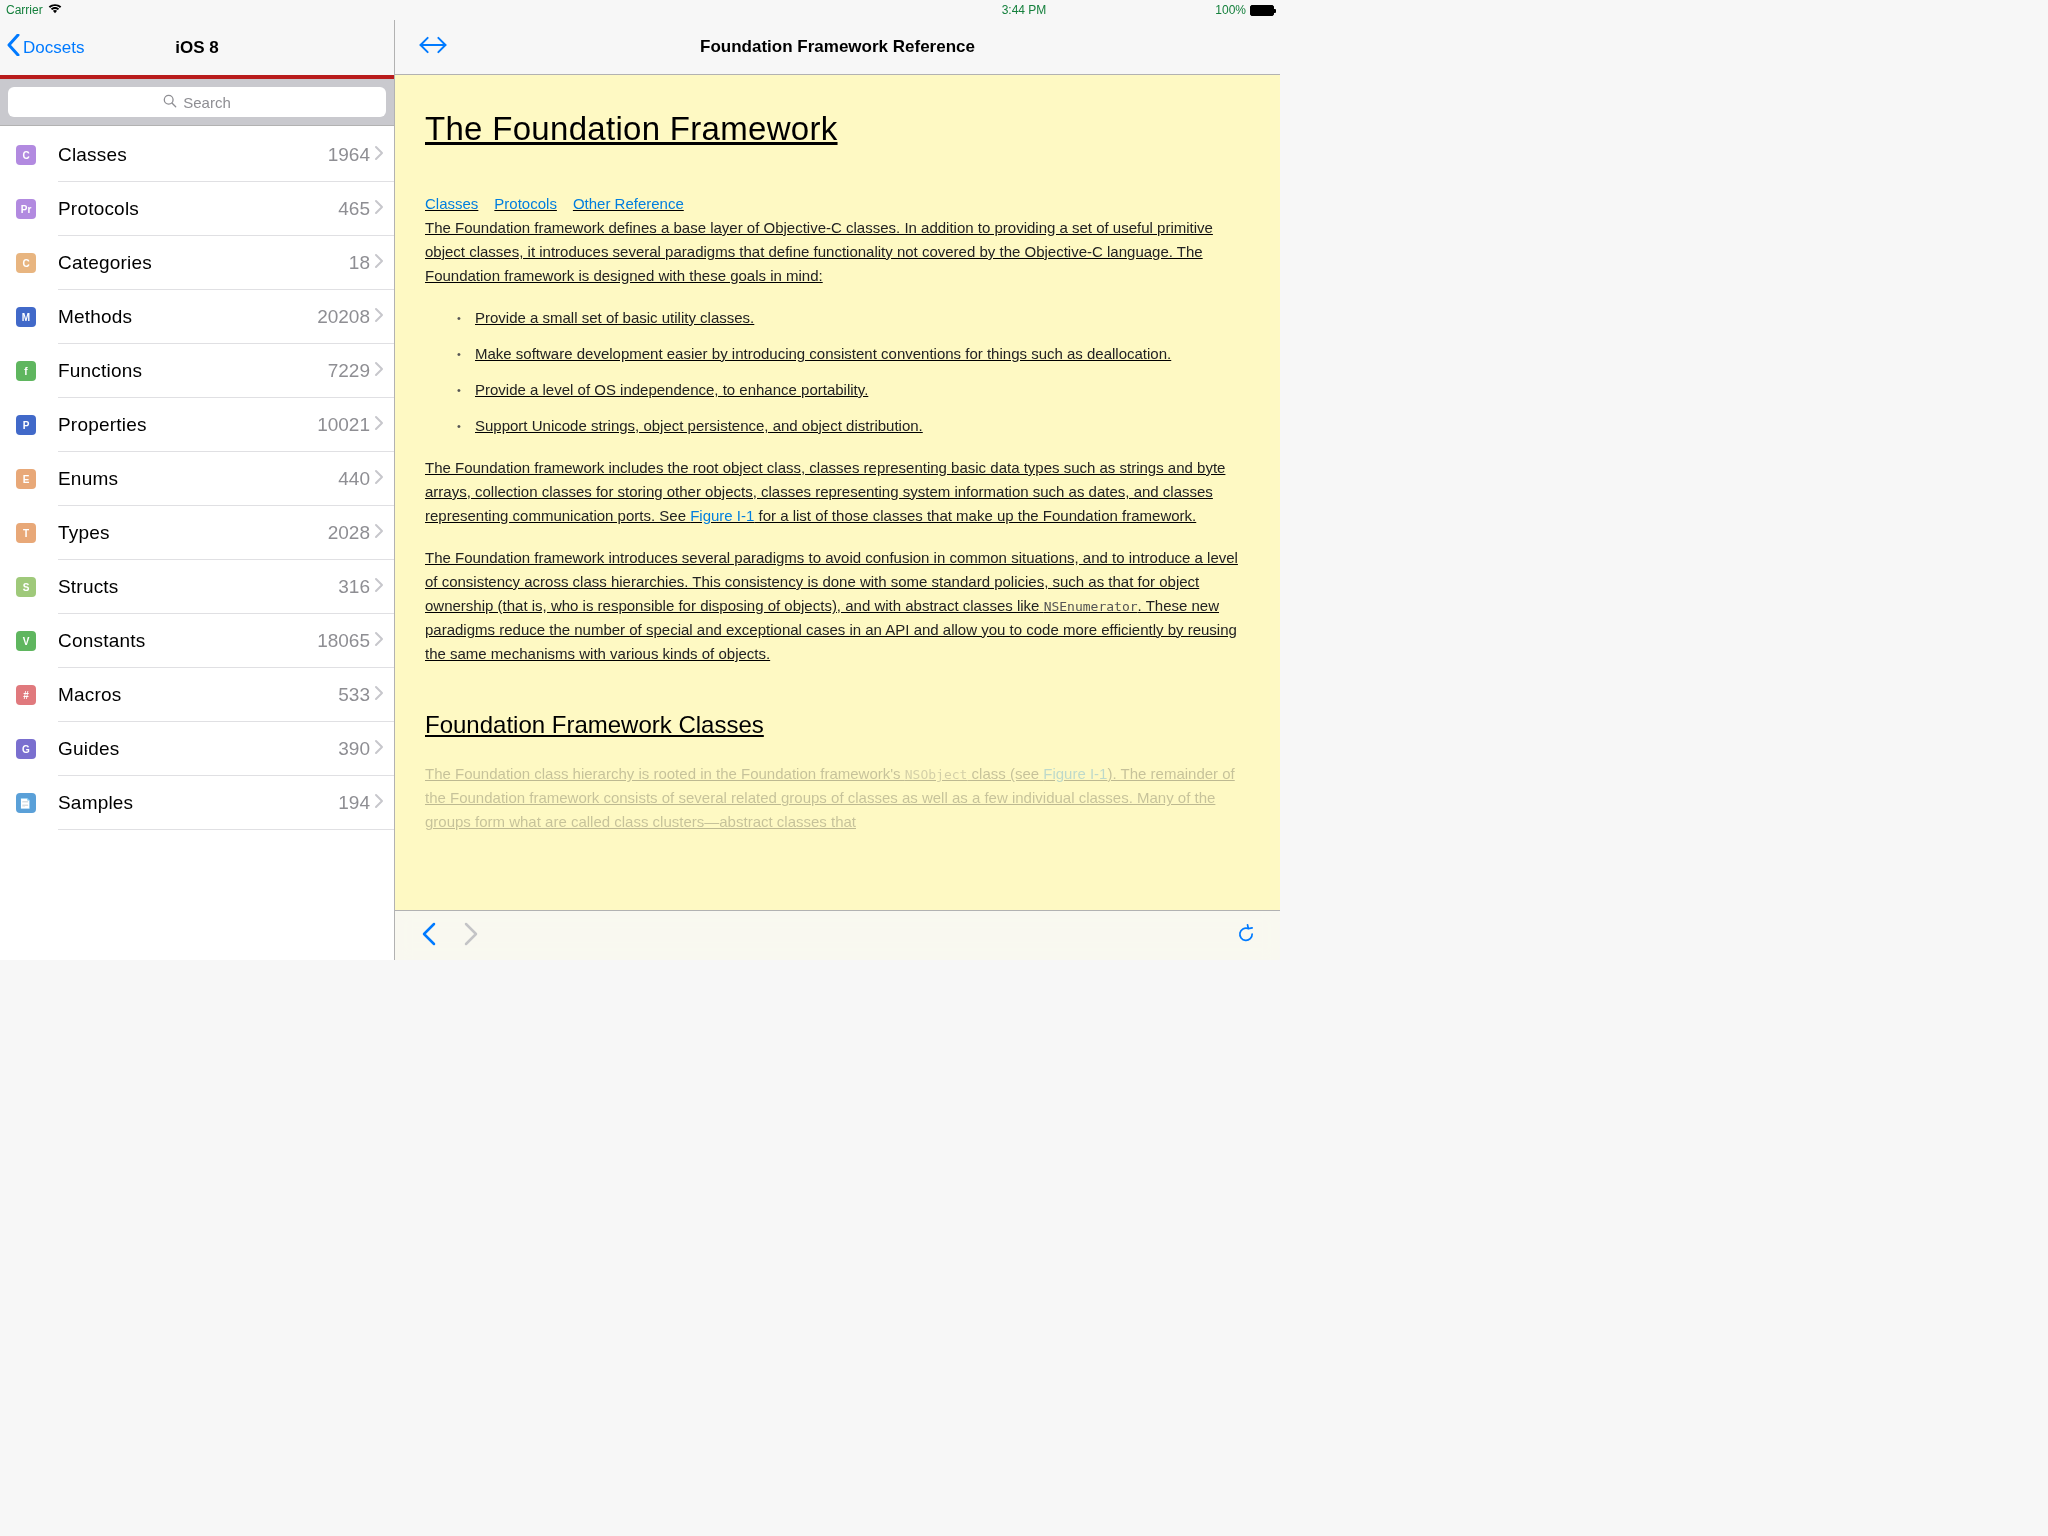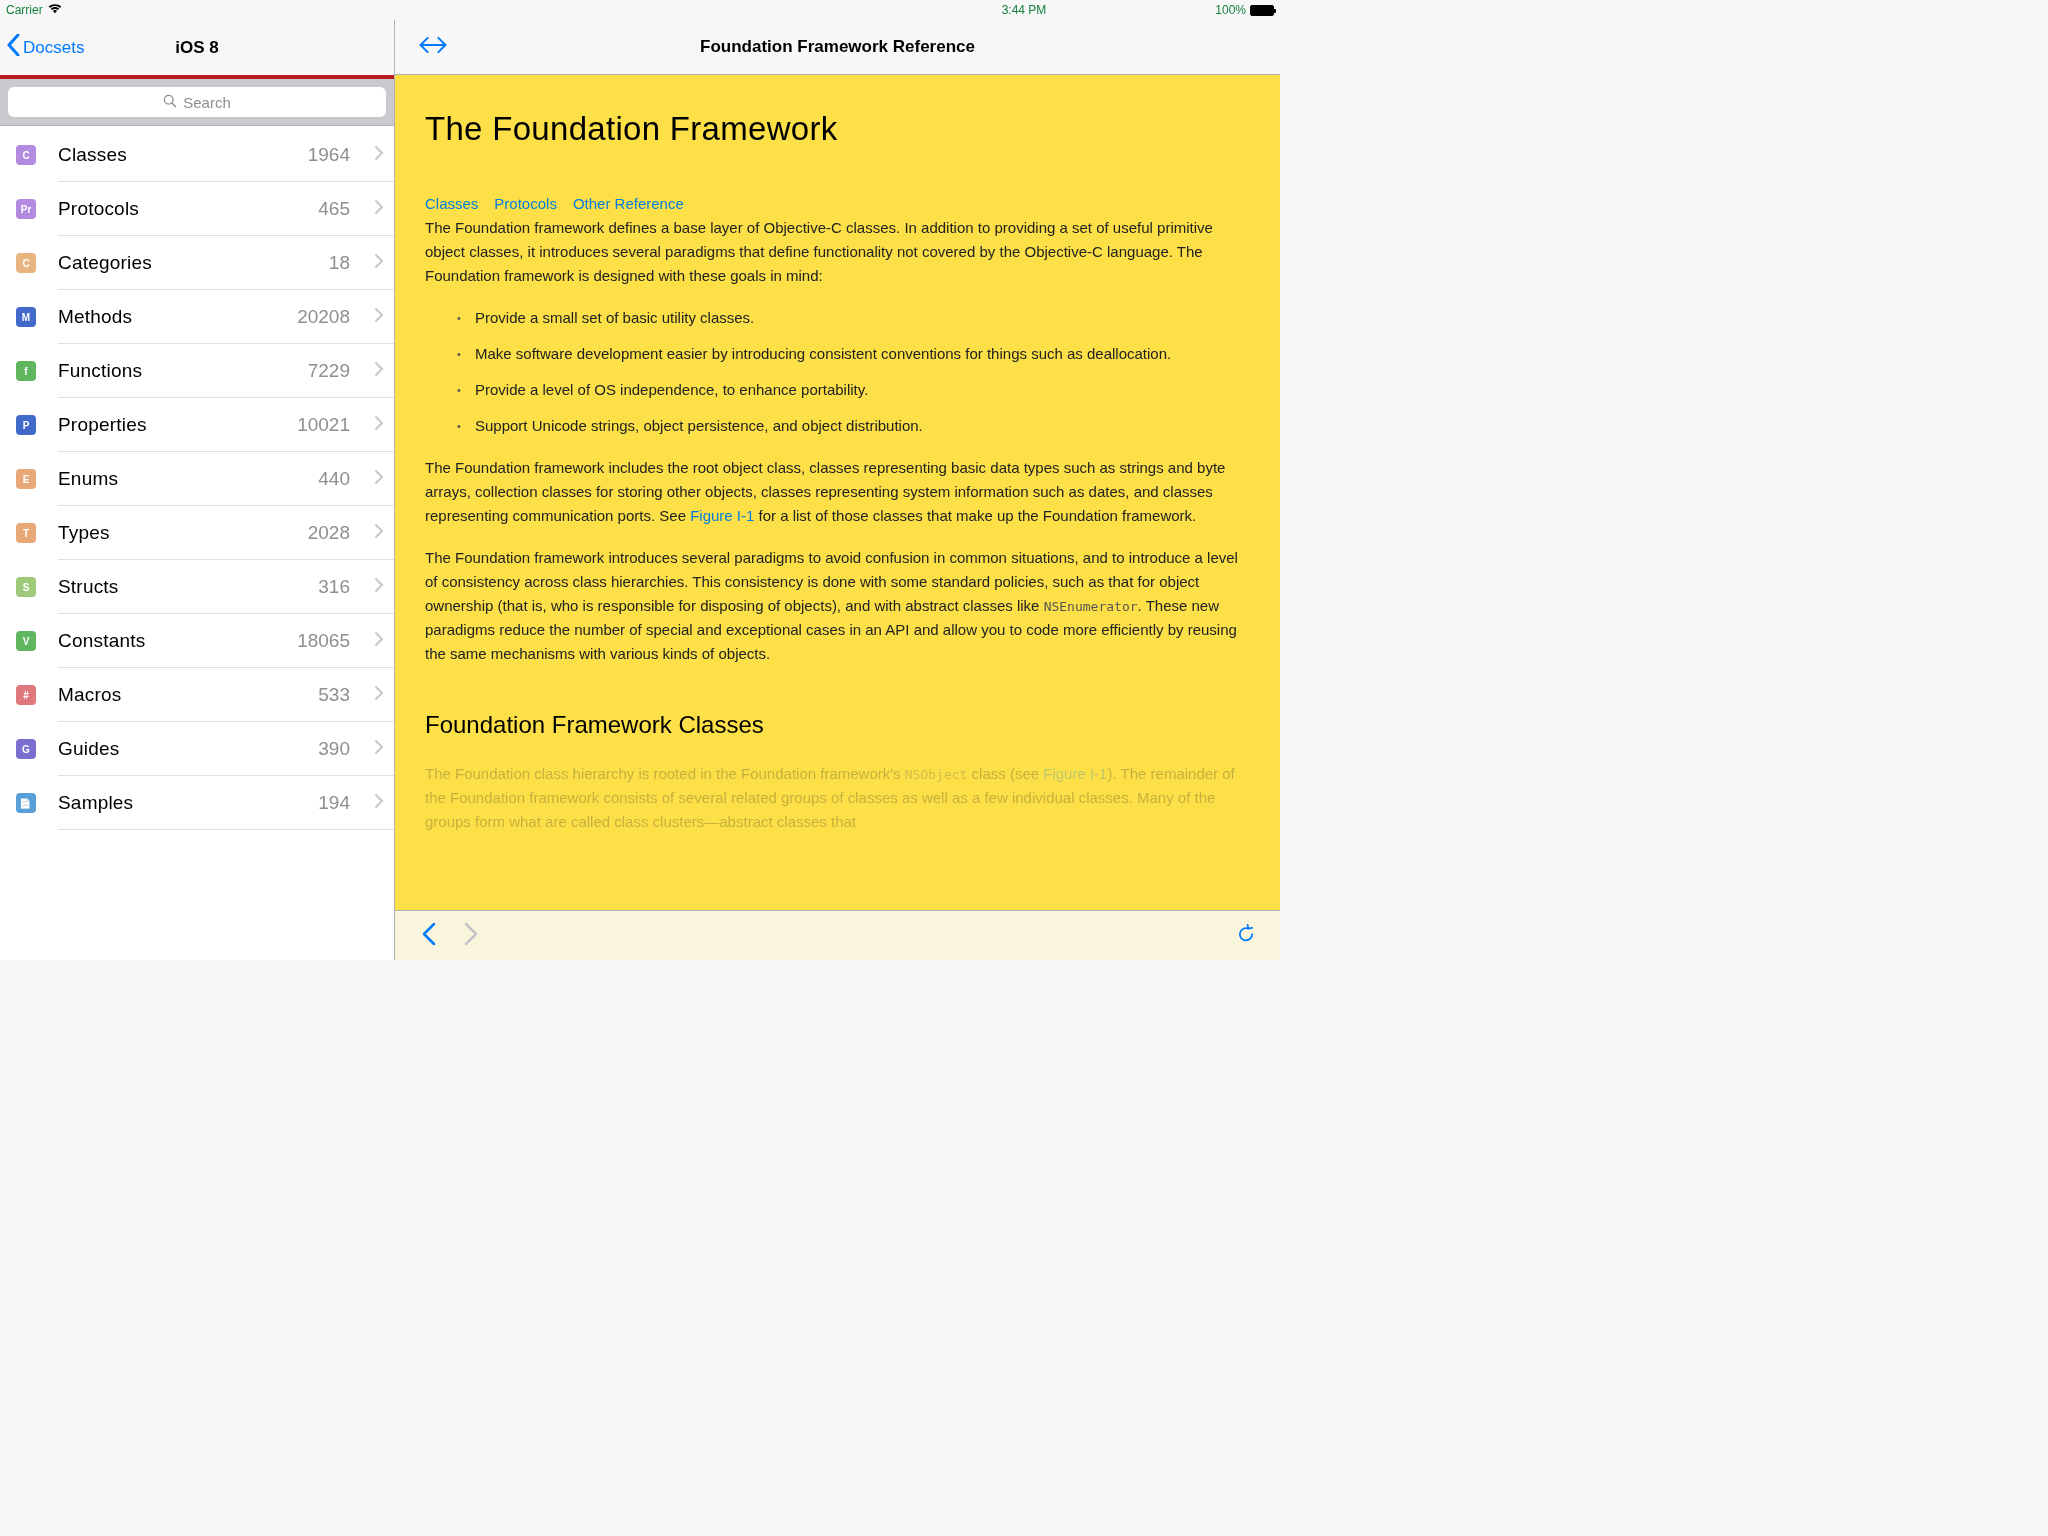--- a/index.html
+++ b/index.html
@@ -10,41 +10,41 @@
 .status-left { display: flex; align-items: center; gap: 5px; }
 .status-center { position: absolute; left: 50%; transform: translateX(-50%); }
 .status-right { display: flex; align-items: center; gap: 4px; }
 .wifi-icon { width: 14px; height: 10px; }
 .battery-icon { width: 24px; height: 11px; border: 1px solid #000; border-radius: 2px; position: relative; background: #000; }
 .battery-icon::after { content: ""; position: absolute; right: -3px; top: 3px; width: 2px; height: 4px; background: #000; border-radius: 0 1px 1px 0; }
 
 
 .split { display: flex; height: 940px; }
 .sidebar { width: 395px; flex: 0 0 395px; background: #efeff4; border-right: 1px solid #b2b2b2; display: flex; flex-direction: column; }
-.main { flex: 1; display: flex; flex-direction: column; background: #fde047; position: relative; }
+.main { flex: 1; display: flex; flex-direction: column; background: #fef9c3; position: relative; text-decoration: underline; }
 
 
 .nav-bar { height: 55px; display: flex; align-items: center; position: relative; background: #f7f7f7; }
 .nav-back { display: flex; align-items: center; gap: 3px; color: #007aff; font-size: 17px; margin-left: 7px; cursor: pointer; }
 .nav-back svg { width: 13px; height: 22px; }
 .nav-title { position: absolute; left: 50%; transform: translateX(-50%); font-size: 17px; font-weight: 600; color: #000; }
 
 
 .search-wrap { padding: 8px; background: #c9c9ce; border-top: 4px solid #b91c1c; border-bottom: 1px solid #b2b2b2;}
 .search-field { background: #fff; border-radius: 6px; height: 30px; display: flex; align-items: center; justify-content: center; gap: 6px; color: #8e8e93; font-size: 15px; }
 .search-field svg { width: 14px; height: 14px; }
 
 
 .category-list { flex: 1; overflow-y: auto; background: #fff; }
 .category-row { display: flex; align-items: center; height: 54px; padding-left: 16px; cursor: pointer; }
 .category-row:first-child { margin-top: 2px; }
 .category-icon { width: 20px; height: 20px; border-radius: 4px; display: flex; align-items: center; justify-content: center; font-size: 10px; font-weight: 700; color: #fff; margin-right: 22px; flex-shrink: 0; }
 .row-body { flex: 1; display: flex; align-items: center; height: 100%; padding-right: 10px; border-bottom: 1px solid #e0e0e3; }
 .row-label { flex: 1; font-size: 19px; font-weight: 300; color: #000; letter-spacing: 0.2px; }
-.row-count { font-size: 19px; font-weight: 300; color: #8e8e93; margin-right: 24px; }
+.row-count { font-size: 19px; font-weight: 300; color: #8e8e93; margin-right: 4px; }
 .chevron-right { color: #c7c7cc; }
 .chevron-right svg { width: 10px; height: 16px; }
 
 
 .main-nav { height: 55px; background: #f7f7f7; border-bottom: 1px solid #b2b2b2; display: flex; align-items: center; position: relative; }
 .main-nav-back { margin-left: 22px; color: #007aff; }
 .main-nav-back svg { width: 32px; height: 22px; }
 .main-nav-title { position: absolute; left: 50%; transform: translateX(-50%); font-size: 17px; font-weight: 600; color: #000; }
 
 

